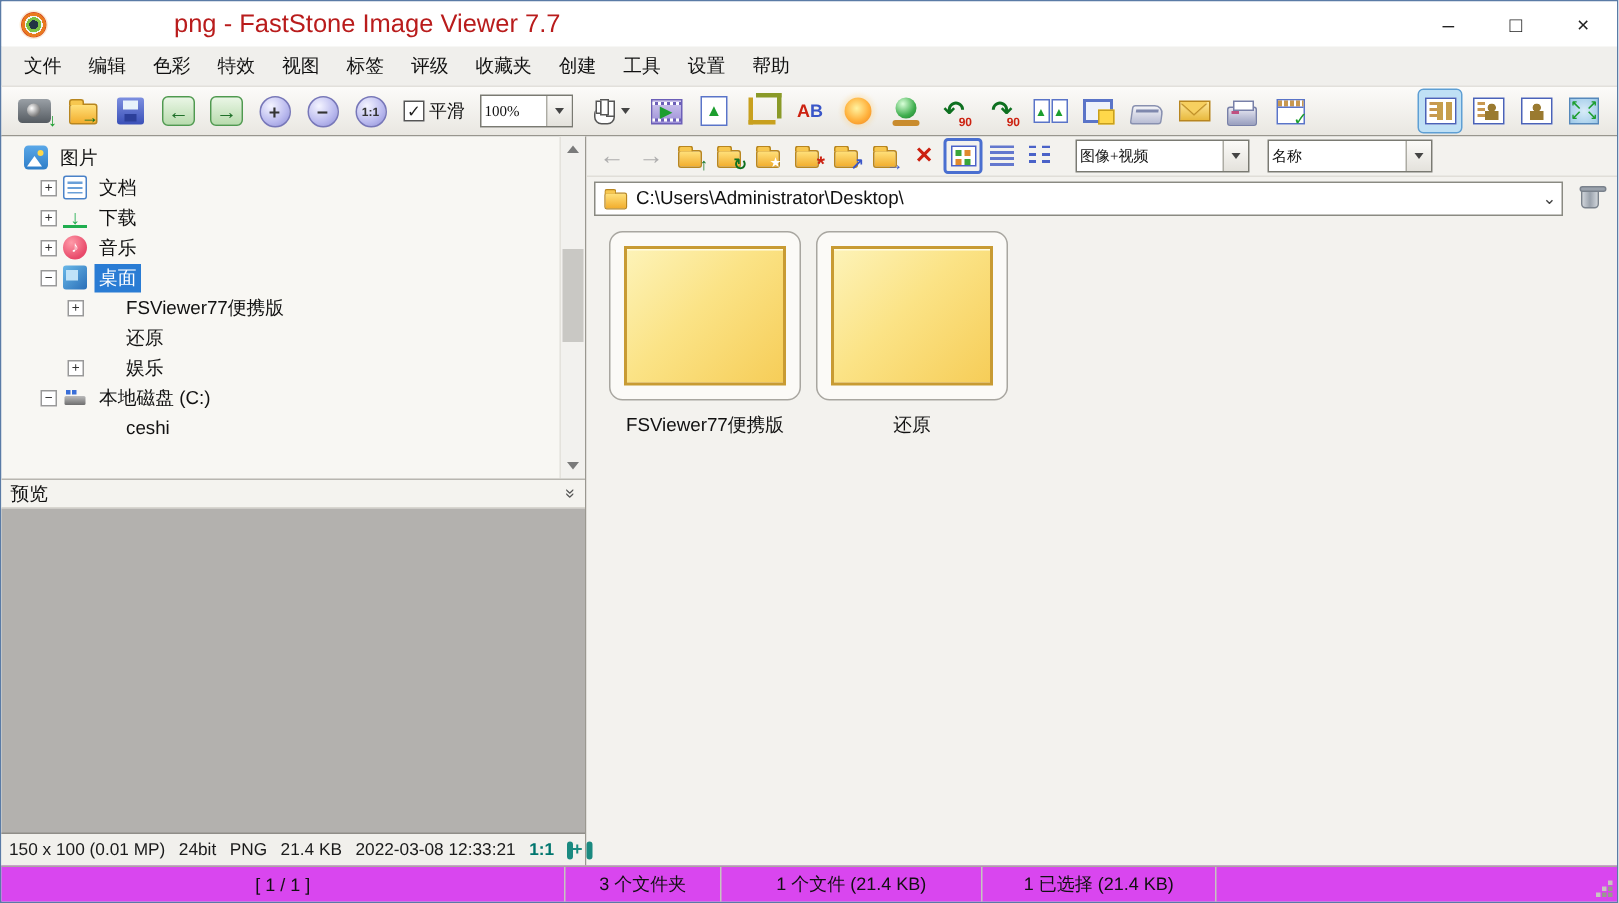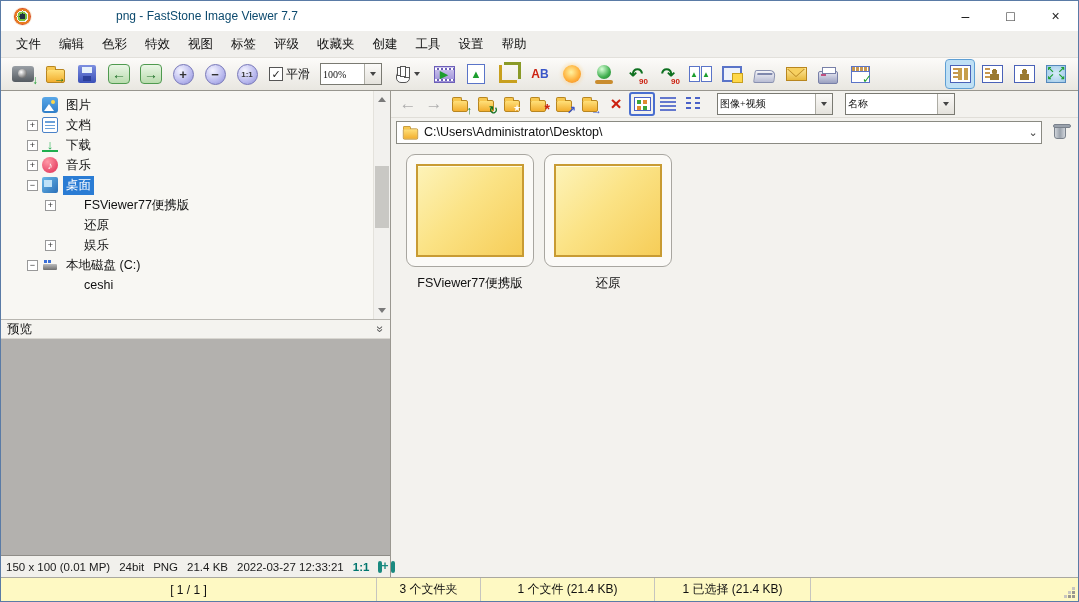--- a/index.html
+++ b/index.html
@@ -5,21 +5,21 @@
   * { margin:0; padding:0; box-sizing:border-box; }
   html,body { width:1079px; height:602px; overflow:hidden; }
   body { font-family:"Liberation Sans","DejaVu Sans",sans-serif; font-size:12px; color:#111; background:#fff; }
   .window { width:1079px; height:602px; display:flex; flex-direction:column; border:1px solid #5a7ba6; background:#fff; }
 
   
   .titlebar { height:30px; flex:0 0 30px; background:#ffffff; display:flex; align-items:center; }
   .app-icon { width:17px; height:17px; margin-left:13px; border-radius:50%;
     background:radial-gradient(circle at 50% 50%, #234 0 3px, #7ac143 3px 5px, #f4f4f4 5px 6px, #e87a1e 6px 8px, #d94f1e 8px);
     box-shadow:0 0 0 1px #e8a13a33; }
-  .title-text { margin-left:85px; font-size:12px; color:#0c4a6e; }
+  .title-text { margin-left:85px; font-size:17px; color:#b91c1c; }
   .win-controls { margin-left:auto; display:flex; height:100%; }
   .win-btn { width:45px; height:100%; display:flex; align-items:center; justify-content:center; font-size:14px; color:#222; cursor:default; }
 
   
   .menubar { height:27px; flex:0 0 27px; background:#f0efec; display:flex; align-items:center; padding-left:6px; border-bottom:1px solid #e2e0db; }
   .menu-item { padding:4px 9px; font-size:12.5px; color:#111; }
 
   
   .toolbar { height:33px; flex:0 0 33px; background:linear-gradient(#fcfbf9,#e9e7e1); border-bottom:1px solid #98968e; display:flex; align-items:center; padding:0 6px; }
   .tb-btn { width:28px; height:28px; display:flex; align-items:center; justify-content:center; position:relative; border-radius:3px; margin:0 2px; flex:0 0 auto; }
@@ -148,21 +148,21 @@
   .i-trash { width:12px; height:13px; background:linear-gradient(90deg,#cfd4da,#9aa2ac,#cfd4da); border:1px solid #7a828c; border-radius:1px 1px 3px 3px; }
   .i-trash::before { content:""; position:absolute; left:-2px; top:-3px; width:16px; height:2px; background:#9aa2ac; border:1px solid #7a828c; border-radius:2px; }
 
   .content { flex:1; padding:8px 0 0 10px; display:flex; align-items:flex-start; }
   .thumb-cell { width:138px; display:flex; flex-direction:column; align-items:center; margin-right:0; }
   .thumb-card { width:128px; height:113px; background:#fbfaf7; border:1px solid #a8a6a0; border-radius:9px; padding:9px; }
   .thumb-folder { width:100%; height:100%; border:2px solid #c89b33; background:linear-gradient(135deg,#fdf3b8 0%,#fbe386 45%,#f6cd58 100%); box-shadow:inset 0 1px 0 #fffbe0; }
   .thumb-label { margin-top:8px; font-size:12.5px; color:#111; text-align:center; white-space:nowrap; }
 
   
-  .statusbar { flex:0 0 24px; background:#fef9c3; border-top:1px solid #a9a8a0; display:flex; align-items:stretch; font-size:12px; }
+  .statusbar { flex:0 0 24px; background:#d946ef; border-top:1px solid #a9a8a0; display:flex; align-items:stretch; font-size:12px; }
   .sb-cell { display:flex; align-items:center; justify-content:center; border-right:1px solid #c6c5bf; white-space:nowrap; }
   .sb-c1 { flex:0 0 376px; } .sb-c2 { flex:0 0 104px; } .sb-c3 { flex:0 0 174px; } .sb-c4 { flex:0 0 156px; }
   .sb-c5 { flex:1; border-right:none; position:relative; }
   .grip { position:absolute; right:3px; bottom:3px; width:3px; height:3px; background:#9a9890; box-shadow:-4px 0 0 #9a9890, 0 -4px 0 #9a9890, -4px -4px 0 #c8c6c0, -8px 0 0 #c8c6c0, 0 -8px 0 #c8c6c0; }
 </style>
 </head>
 <body>
 
 <div class="window">
 
@@ -319,21 +319,21 @@
         </span>
       </div>
     </div>
   </div>
 
   <div class="main">
 
     <div class="left">
       <div class="tree-zone">
         <div class="tree" id="folder-tree">
-            <div class="tree-row" style="padding-left: 26px;">
+            <div class="tree-row" style="">
               <span class="expander none"></span>
               <span class="ti ti-pictures"></span>
               <span class="tree-label">图片</span>
             </div>
             <div class="tree-row" style="padding-left: 26px;">
               <span class="expander">+</span>
               <span class="ti ti-documents"></span>
               <span class="tree-label">文档</span>
             </div>
             <div class="tree-row" style="padding-left: 26px;">
@@ -392,21 +392,21 @@
       <div class="preview-header">
         <span>预览</span>
         <span class="pv-collapse">»</span>
       </div>
       <div class="preview-area"></div>
       <div class="preview-info">
         <span>150 x 100 (0.01 MP)</span>
         <span>24bit</span>
         <span>PNG</span>
         <span>21.4 KB</span>
-        <span>2022-03-27 12:33:21</span>
+        <span>2022-03-08 12:33:21</span>
         <span class="pv-zoom">1:1</span>
         <span class="pv-ic cross"></span>
         <span class="pv-ic"></span>
       </div>
     </div>
 
     <div class="right">
       <div class="browser-toolbar">
         <div class="bt-btn">
             <span class="nav-ar g-gray">←</span>

